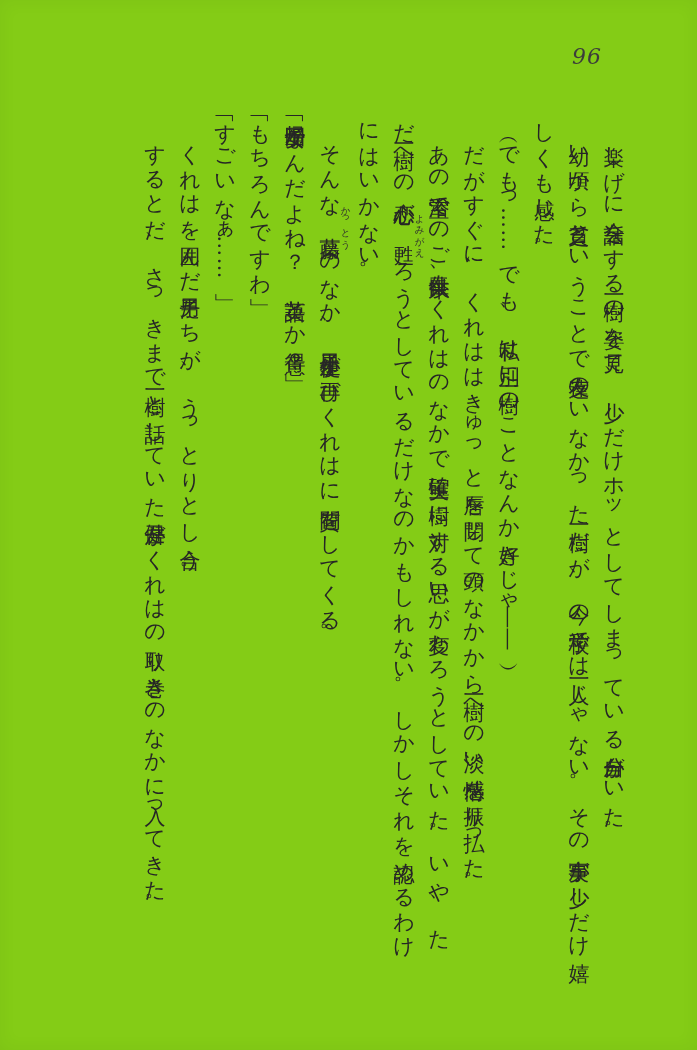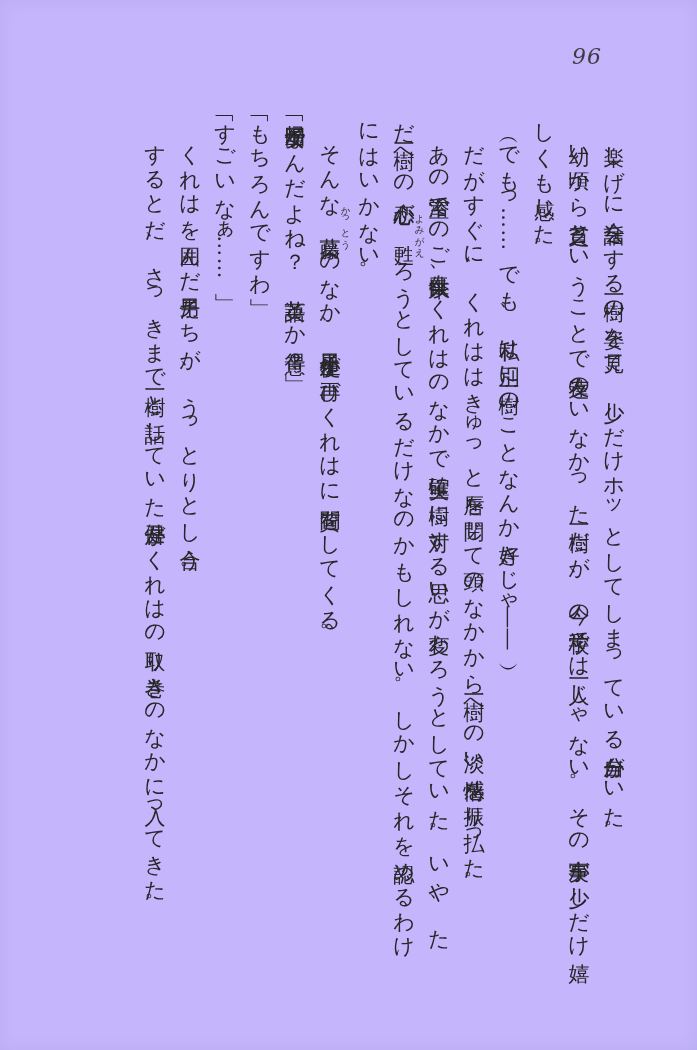--- a/index.html
+++ b/index.html
@@ -7,21 +7,21 @@
     padding: 0;
     width: 697px;
     height: 1050px;
     overflow: hidden;
     background: #fcfcfa;
   }
   .page {
     position: relative;
     width: 697px;
     height: 1050px;
-    background: #c4b5fd;
+    background: #84cc16;
     box-shadow: inset 0 0 18px rgba(0,0,0,0.05);
     font-family: "DejaVu Serif", "Liberation Serif", serif;
   }
   .page-number {
     position: absolute;
     top: 44px;
     left: 572px;
     font-size: 22px;
     font-style: italic;
     color: #3c3c3c;

